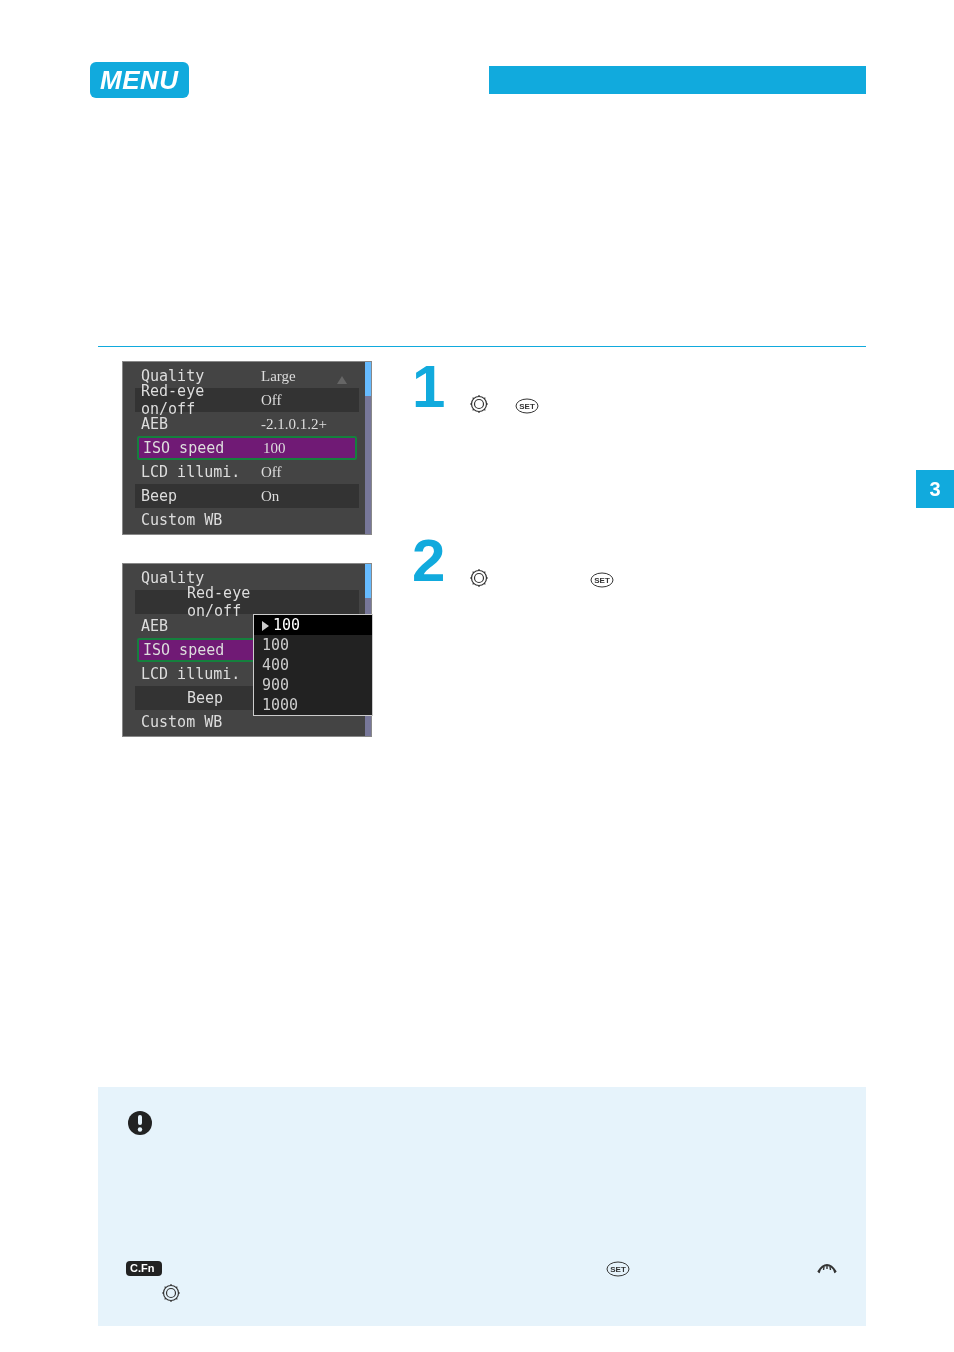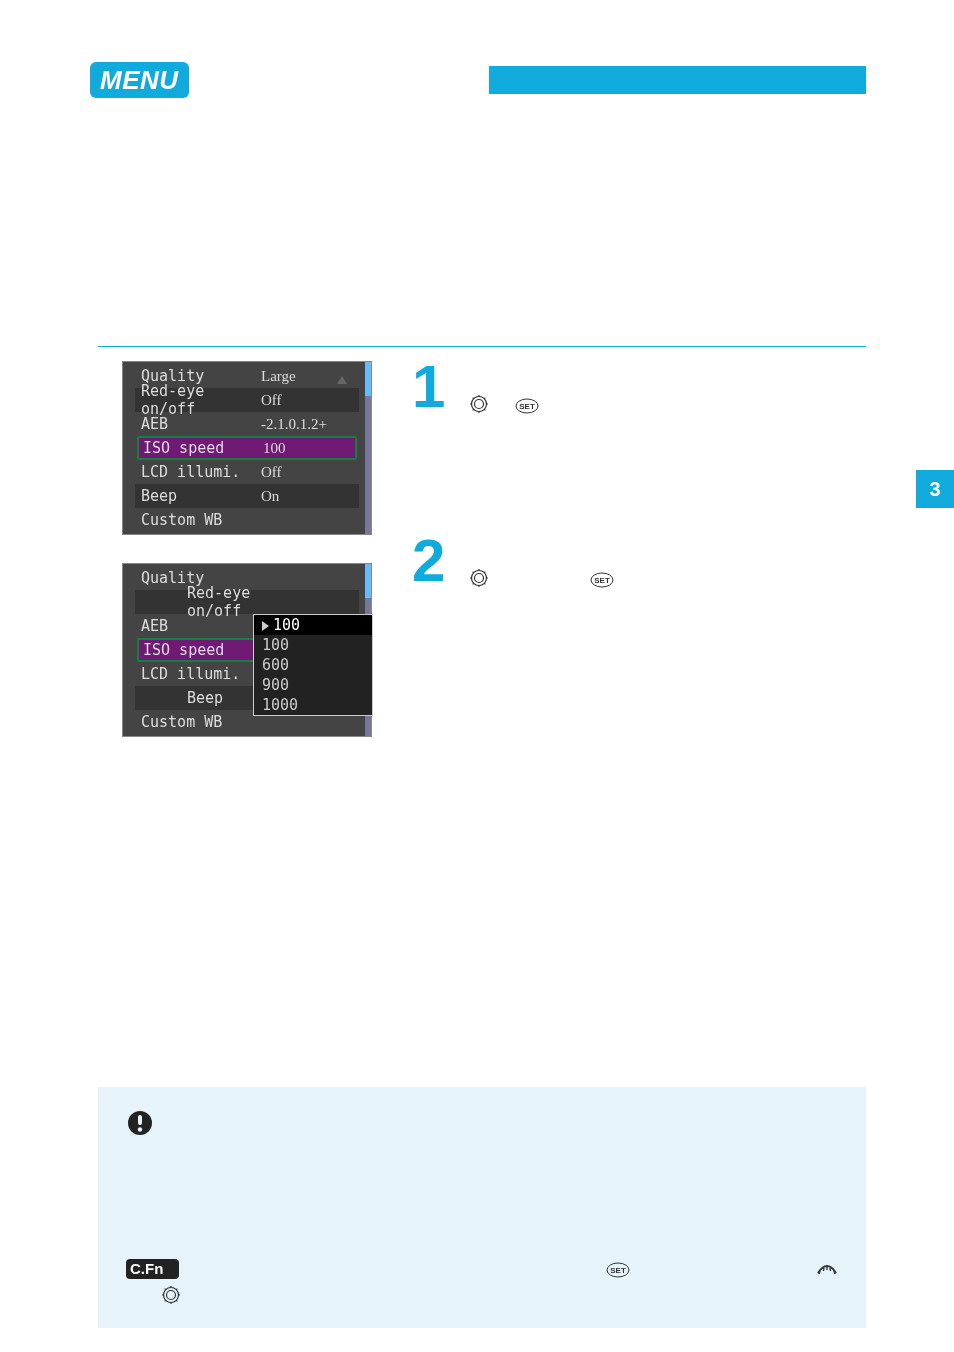--- a/index.html
+++ b/index.html
@@ -125,23 +125,23 @@
     text-align: right;
   }
   .cmd-dial-icon {
     display: inline-block;
     width: 22px; height: 16px;
     vertical-align: middle;
   }
   .cfn-badge {
     background: #222;
     color: #fff;
-    font-size: 15px;
+    font-size: 11px;
     font-weight: bold;
-    padding: 1px 16px 2px 4px;
+    padding: 1px 8px 2px 4px;
     border-radius: 4px;
     display: inline-block;
     vertical-align: middle;
   }
   .side-tab {
     position: absolute;
     right: 0;
     top: 470px;
     width: 38px;
     height: 38px;
@@ -257,21 +257,21 @@
         <div class="srow dark">
             <span class="skey">Beep</span>
           </div>
         <div class="srow">
             <span class="skey">Custom WB</span>
           </div>
       </div>
       <div class="submenu" style="position:absolute; left:130px; top:50px;">
         <div class="subrow active"><span class="arrow-right"></span><span>100</span></div>
         <div class="subrow"><span>100</span></div>
-        <div class="subrow"><span>600</span></div>
+        <div class="subrow"><span>400</span></div>
         <div class="subrow"><span>900</span></div>
         <div class="subrow"><span>1000</span></div>
       </div>
     </div>
   </div>
 
   <div class="steps">
     <div class="step">
       <div class="step-num">1</div>
       <div class="step-body">

